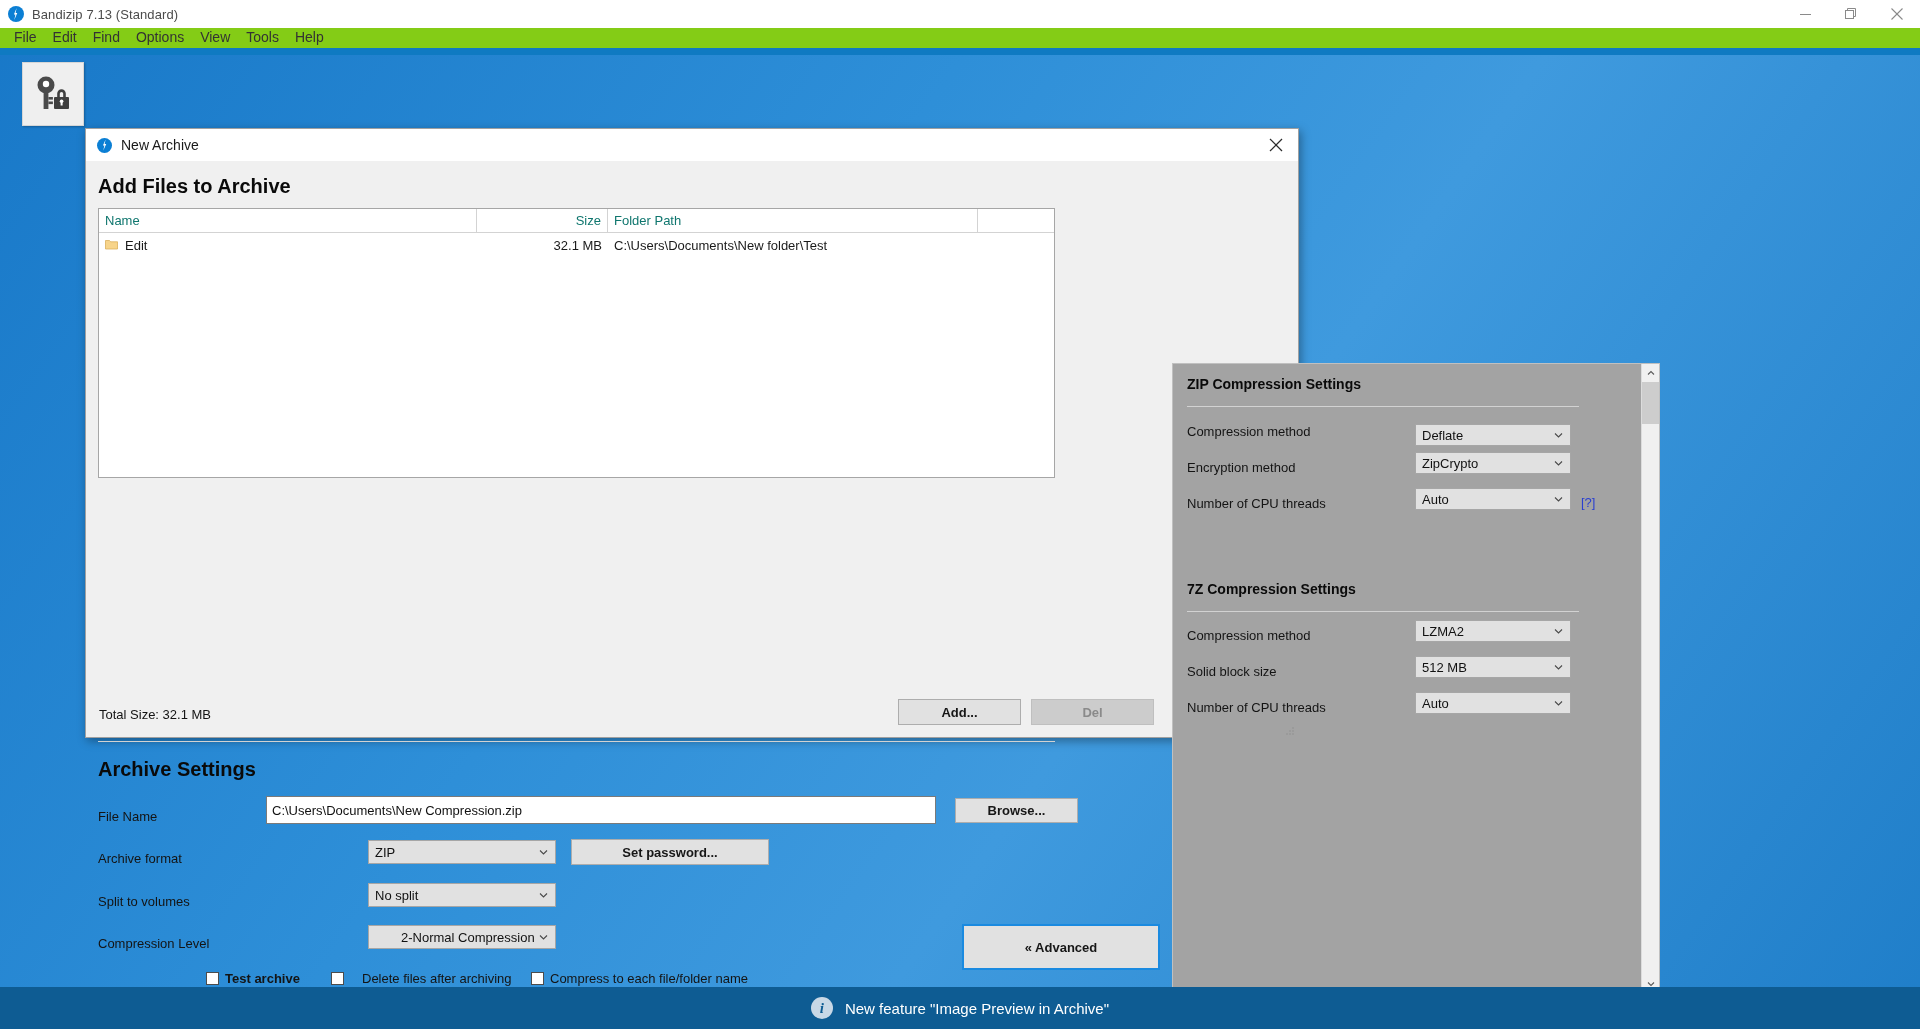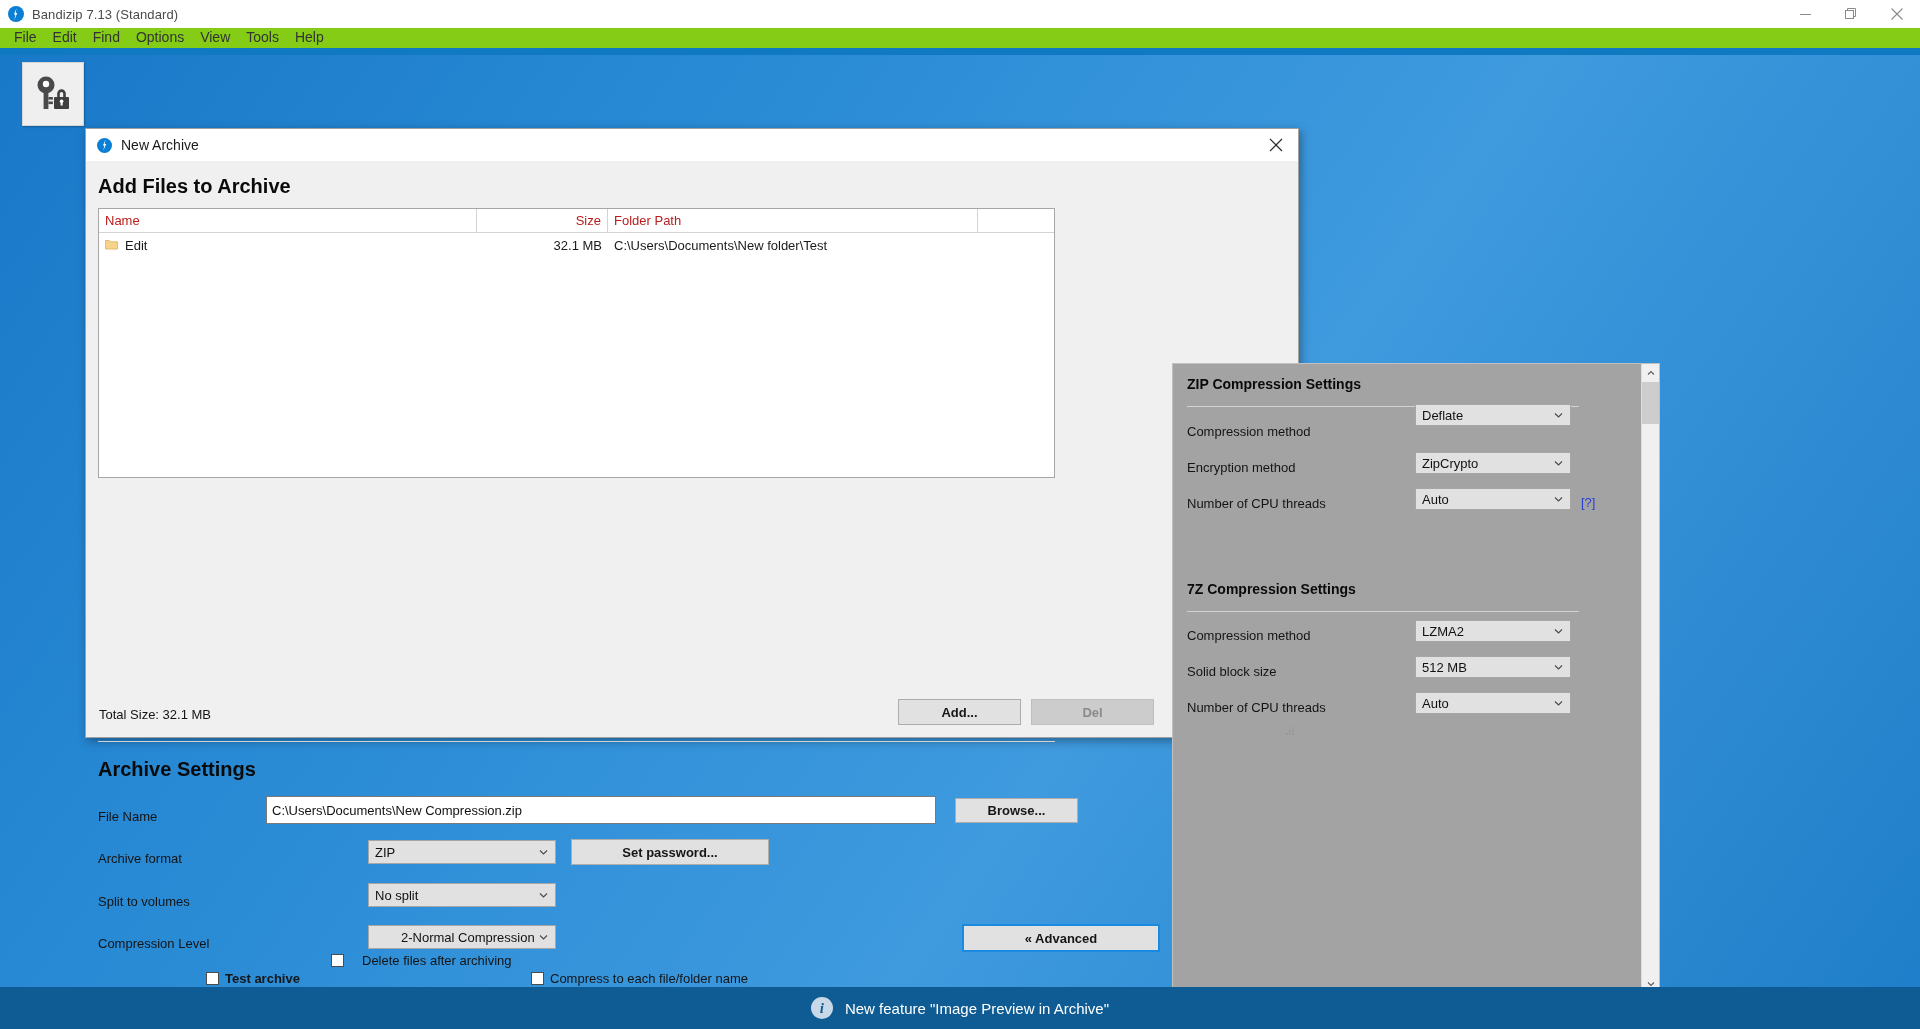--- a/index.html
+++ b/index.html
@@ -176,21 +176,21 @@
     box-sizing: border-box;
   }
   #filelist-header {
     display: flex;
     height: 23px;
     border-bottom: 1px solid #d3d3d3;
     background: #ffffff;
   }
   .col {
     font-size: 13px;
-    color: #b91c1c;
+    color: #0f766e;
     display: flex;
     align-items: center;
     box-sizing: border-box;
     border-right: 1px solid #d3d3d3;
     padding: 0 6px;
   }
   .col-name  { width: 378px; }
   .col-size  { width: 131px; justify-content: flex-end; }
   .col-path  { width: 370px; }
   .col-extra { width: 76px; border-right: none; }
@@ -298,21 +298,21 @@
   #lbl-format   { top: 690px; }
   #cmb-format   { left: 282px; top: 679px; width: 188px; height: 24px; }
   #btn-setpass  { position:absolute; left: 485px; top: 678px; width: 198px; height: 26px; }
 
   #lbl-split    { top: 733px; }
   #cmb-split    { left: 282px; top: 722px; width: 188px; height: 24px; }
 
   #lbl-complevel{ top: 775px; }
   #cmb-complevel{ left: 282px; top: 764px; width: 188px; height: 24px; padding-left: 32px; }
 
-  #btn-advanced { position:absolute; left: 876px; top: 763px; width: 198px; height: 28px; }
+  #btn-advanced { position:absolute; left: 876px; top: 763px; width: 198px; height: 46px; }
 
   .checkbox-row {
     position: absolute;
     display: flex;
     align-items: center;
     gap: 6px;
     font-size: 13px;
     color: #141414;
   }
   .cb {
@@ -326,21 +326,21 @@
   .cb.checked::after {
     content: "";
     position: absolute;
     left: 3px; top: 0px;
     width: 4px; height: 8px;
     border: solid #1a1a1a;
     border-width: 0 1.6px 1.6px 0;
     transform: rotate(42deg);
   }
   #chk-test    { left: 120px; top: 810px; font-weight: bold; }
-  #chk-delete  { left: 245px; top: 792px; gap: 18px; }
+  #chk-delete  { left: 245px; top: 810px; gap: 18px; }
   #chk-eachname{ left: 445px; top: 810px; }
   #right-box {
     position: absolute;
     left: 1086px; top: 202px;
     width: 488px; height: 630px;
     background: #a3a3a3;
     border: 1px solid #c0c0c0;
     box-sizing: border-box;
   }
   #right-scrollbar {
@@ -590,21 +590,21 @@
         <span>Compress to each file/folder name</span>
       </div>
     </div>
 
     <div id="right-box">
 
       <div class="panel-heading" style="left:14px; top:12px;">ZIP Compression Settings</div>
       <div class="panel-rule" style="left:14px; top:42px; width:392px;"></div>
 
       <div class="panel-label" style="left:14px; top:60px;">Compression method</div>
-      <div class="combo" style="left:242px; top:40px; width:156px; height:22px;">
+      <div class="combo" style="left:242px; top:60px; width:156px; height:22px;">
         <span>Deflate</span>
         <span class="chev">
           <svg width="9" height="9" viewBox="0 0 9 9">
               <polyline points="1,3 4.5,6.5 8,3" fill="none" stroke="#4a4a4a" stroke-width="1.1"></polyline>
             </svg>
         </span>
       </div>
 
       <div class="panel-label" style="left:14px; top:96px;">Encryption method</div>
       <div class="combo" style="left:242px; top:88px; width:156px; height:22px;">

